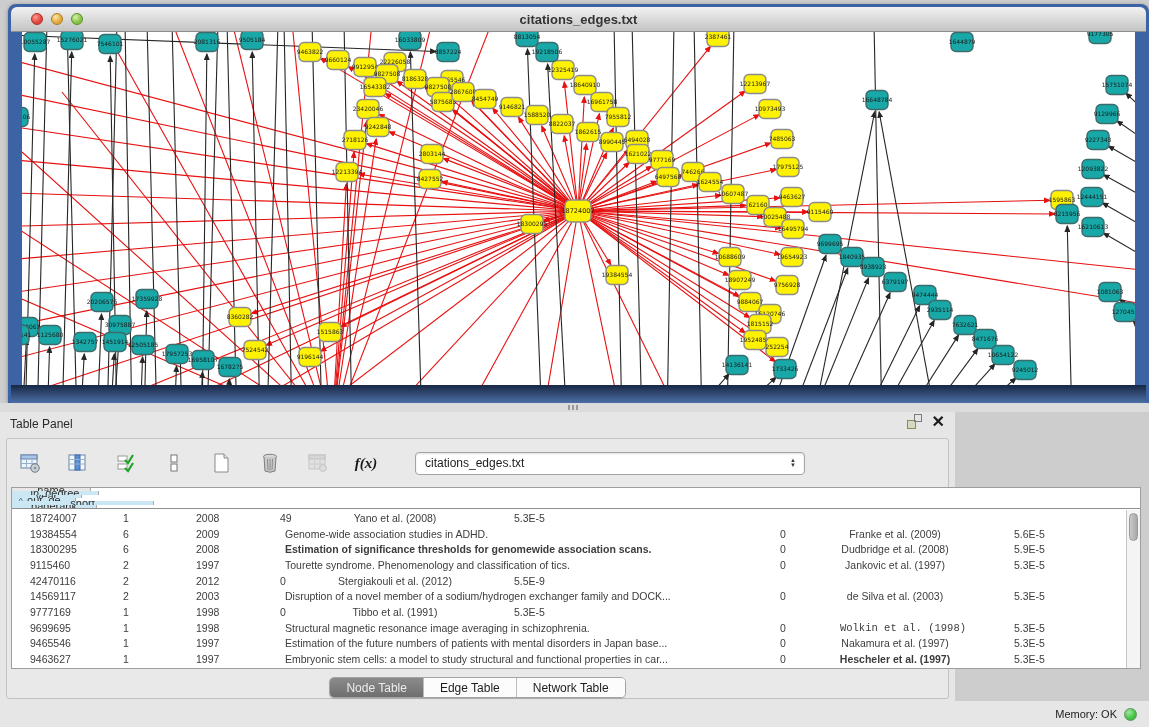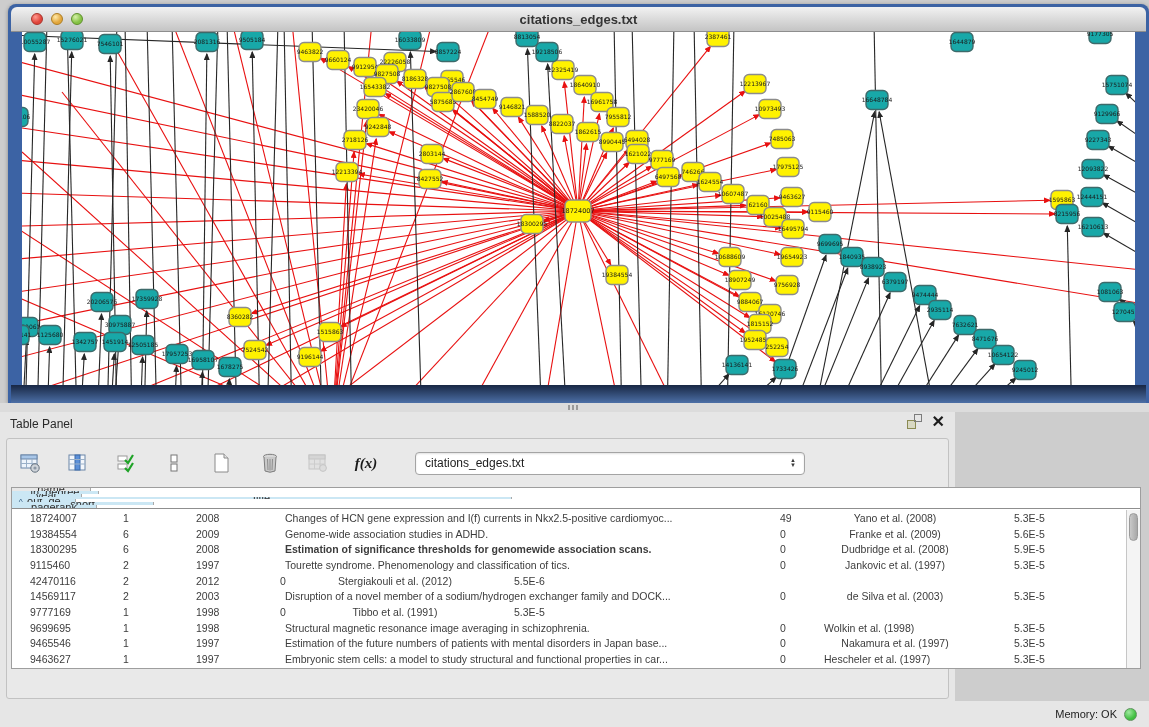--- a/index.html
+++ b/index.html
@@ -799,42 +799,38 @@
             <div class="hcell strip" style="width: 12px;"></div>
             <div class="hcell gray" style="width: 79px;">
               <span>name</span>
             </div>
             <div class="hcell" style="width: 87px;">
               <span>in_degree</span>
             </div>
             <div class="hcell" style="width: 70px;">
               <span>year</span>
             </div>
-            <div class="hcell" style="width: 500px;">
-              <span>title</span>
-            </div>
             <div class="hcell" style="width: 64px;">
               <span class="sortg">△</span>
               <span>out_de...</span>
             </div>
             <div class="hcell" style="width: 142px;">
               <span>short</span>
             </div>
             <div class="hcell" style="width: 85px;">
               <span>pagerank</span>
             </div>
             <div class="hcell filler"></div>
           </div>
         <div id="grid-rows">
             <div class="trow">
               <div class="tcell" style="width: 12px;"></div>
               <div class="tcell" style="width: 79px; padding-left: 6px;">18724007</div>
               <div class="tcell" style="width: 87px; padding-left: 20px;">1</div>
               <div class="tcell" style="width: 70px; padding-left: 6px;">2008</div>
-              <div class="tcell" style="width: 500px; padding-left: 25px;">Changes of HCN gene expression and I(f) currents in Nkx2.5-positive cardiomyoc...</div>
               <div class="tcell" style="width: 64px; padding-left: 20px;">49</div>
               <div class="tcell" style="width: 142px; text-align: center;">Yano et al. (2008)</div>
               <div class="tcell" style="width: 85px; padding-left: 48px;">5.3E-5</div>
             </div>
             <div class="trow">
               <div class="tcell" style="width: 12px;"></div>
               <div class="tcell" style="width: 79px; padding-left: 6px;">19384554</div>
               <div class="tcell" style="width: 87px; padding-left: 20px;">6</div>
               <div class="tcell" style="width: 70px; padding-left: 6px;">2009</div>
               <div class="tcell" style="width: 500px; padding-left: 25px;">Genome-wide association studies in ADHD.</div>
@@ -862,21 +858,21 @@
               <div class="tcell" style="width: 142px; text-align: center;">Jankovic et al. (1997)</div>
               <div class="tcell" style="width: 85px; padding-left: 48px;">5.3E-5</div>
             </div>
             <div class="trow">
               <div class="tcell" style="width: 12px;"></div>
               <div class="tcell" style="width: 79px; padding-left: 6px;">42470116</div>
               <div class="tcell" style="width: 87px; padding-left: 20px;">2</div>
               <div class="tcell" style="width: 70px; padding-left: 6px;">2012</div>
               <div class="tcell" style="width: 64px; padding-left: 20px;">0</div>
               <div class="tcell" style="width: 142px; text-align: center;">Stergiakouli et al. (2012)</div>
-              <div class="tcell" style="width: 85px; padding-left: 48px;">5.5E-6</div>
+              <div class="tcell" style="width: 85px; padding-left: 48px;">5.5E-9</div>
             </div>
             <div class="trow">
               <div class="tcell" style="width: 12px;"></div>
               <div class="tcell" style="width: 79px; padding-left: 6px;">14569117</div>
               <div class="tcell" style="width: 87px; padding-left: 20px;">2</div>
               <div class="tcell" style="width: 70px; padding-left: 6px;">2003</div>
               <div class="tcell" style="width: 500px; padding-left: 25px;">Disruption of a novel member of a sodium/hydrogen exchanger family and DOCK...</div>
               <div class="tcell" style="width: 64px; padding-left: 20px;">0</div>
               <div class="tcell" style="width: 142px; text-align: center;">de Silva et al. (2003)</div>
               <div class="tcell" style="width: 85px; padding-left: 48px;">5.3E-5</div>
@@ -890,49 +886,56 @@
               <div class="tcell" style="width: 142px; text-align: center;">Tibbo et al. (1991)</div>
               <div class="tcell" style="width: 85px; padding-left: 48px;">5.3E-5</div>
             </div>
             <div class="trow">
               <div class="tcell" style="width: 12px;"></div>
               <div class="tcell" style="width: 79px; padding-left: 6px;">9699695</div>
               <div class="tcell" style="width: 87px; padding-left: 20px;">1</div>
               <div class="tcell" style="width: 70px; padding-left: 6px;">1998</div>
               <div class="tcell" style="width: 500px; padding-left: 25px;">Structural magnetic resonance image averaging in schizophrenia.</div>
               <div class="tcell" style="width: 64px; padding-left: 20px;">0</div>
-              <div class="tcell" style="width: 142px; text-align: left;">Wolkin et al. (1998)</div>
+              <div class="tcell" style="width: 142px; text-align: right; font-family: Liberation Mono, monospace;">Wolkin et al. (1998)</div>
               <div class="tcell" style="width: 85px; padding-left: 48px;">5.3E-5</div>
             </div>
             <div class="trow">
               <div class="tcell" style="width: 12px;"></div>
               <div class="tcell" style="width: 79px; padding-left: 6px;">9465546</div>
               <div class="tcell" style="width: 87px; padding-left: 20px;">1</div>
               <div class="tcell" style="width: 70px; padding-left: 6px;">1997</div>
               <div class="tcell" style="width: 500px; padding-left: 25px;">Estimation of the future numbers of patients with mental disorders in Japan base...</div>
               <div class="tcell" style="width: 64px; padding-left: 20px;">0</div>
               <div class="tcell" style="width: 142px; text-align: center;">Nakamura et al. (1997)</div>
               <div class="tcell" style="width: 85px; padding-left: 48px;">5.3E-5</div>
             </div>
             <div class="trow">
               <div class="tcell" style="width: 12px;"></div>
               <div class="tcell" style="width: 79px; padding-left: 6px;">9463627</div>
               <div class="tcell" style="width: 87px; padding-left: 20px;">1</div>
               <div class="tcell" style="width: 70px; padding-left: 6px;">1997</div>
               <div class="tcell" style="width: 500px; padding-left: 25px;">Embryonic stem cells: a model to study structural and functional properties in car...</div>
               <div class="tcell" style="width: 64px; padding-left: 20px;">0</div>
-              <div class="tcell" style="width: 142px; text-align: left;">Hescheler et al. (1997)</div>
+              <div class="tcell" style="width: 142px; text-align: center; font-weight: bold;">Hescheler et al. (1997)</div>
               <div class="tcell" style="width: 85px; padding-left: 48px;">5.3E-5</div>
             </div>
           </div>
         <div id="vscroll">
             <div class="thumb"></div>
           </div>
       </div>
 
+      <div id="tp-tabs">
+        <div class="seg">
+          <span class="tab sel">Node Table</span>
+          <span class="tab">Edge Table</span>
+          <span class="tab">Network Table</span>
+        </div>
+      </div>
     </div>
   </div>
 
   <div id="statusbar">
     <span class="mem">Memory: OK</span>
     <span id="mem-dot"></span>
   </div>
 
 </div>
 

